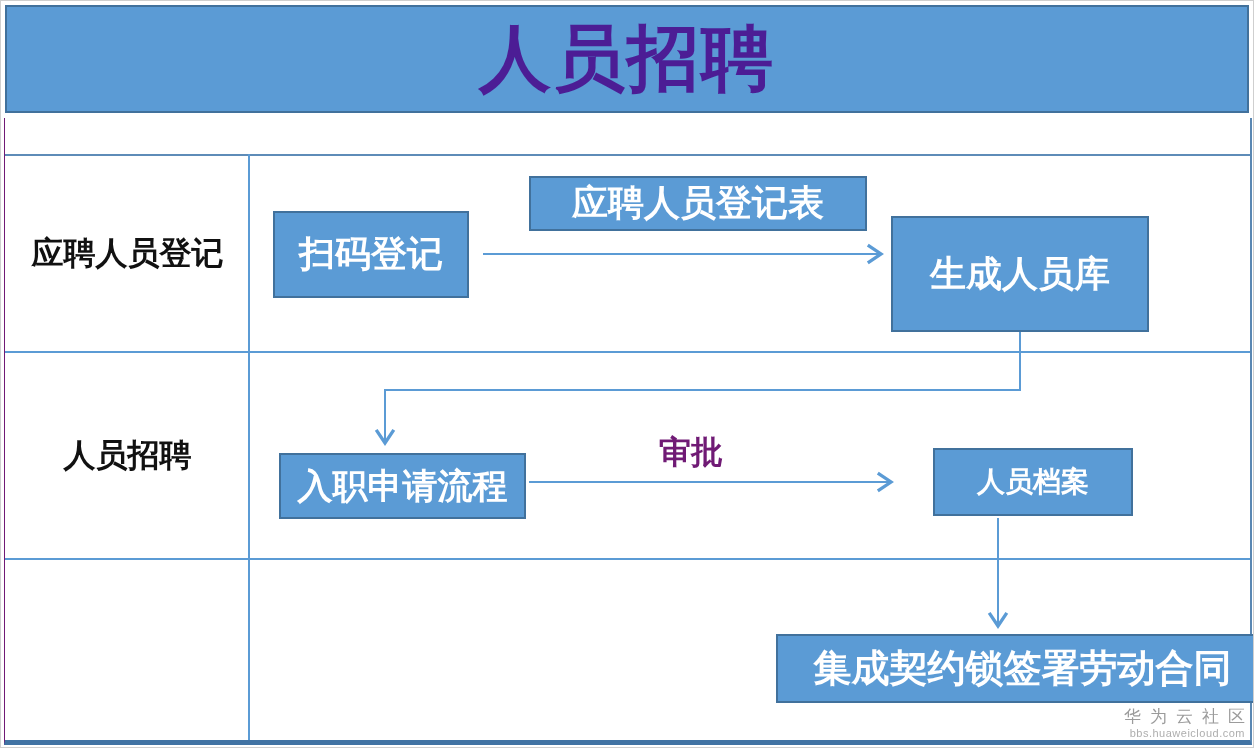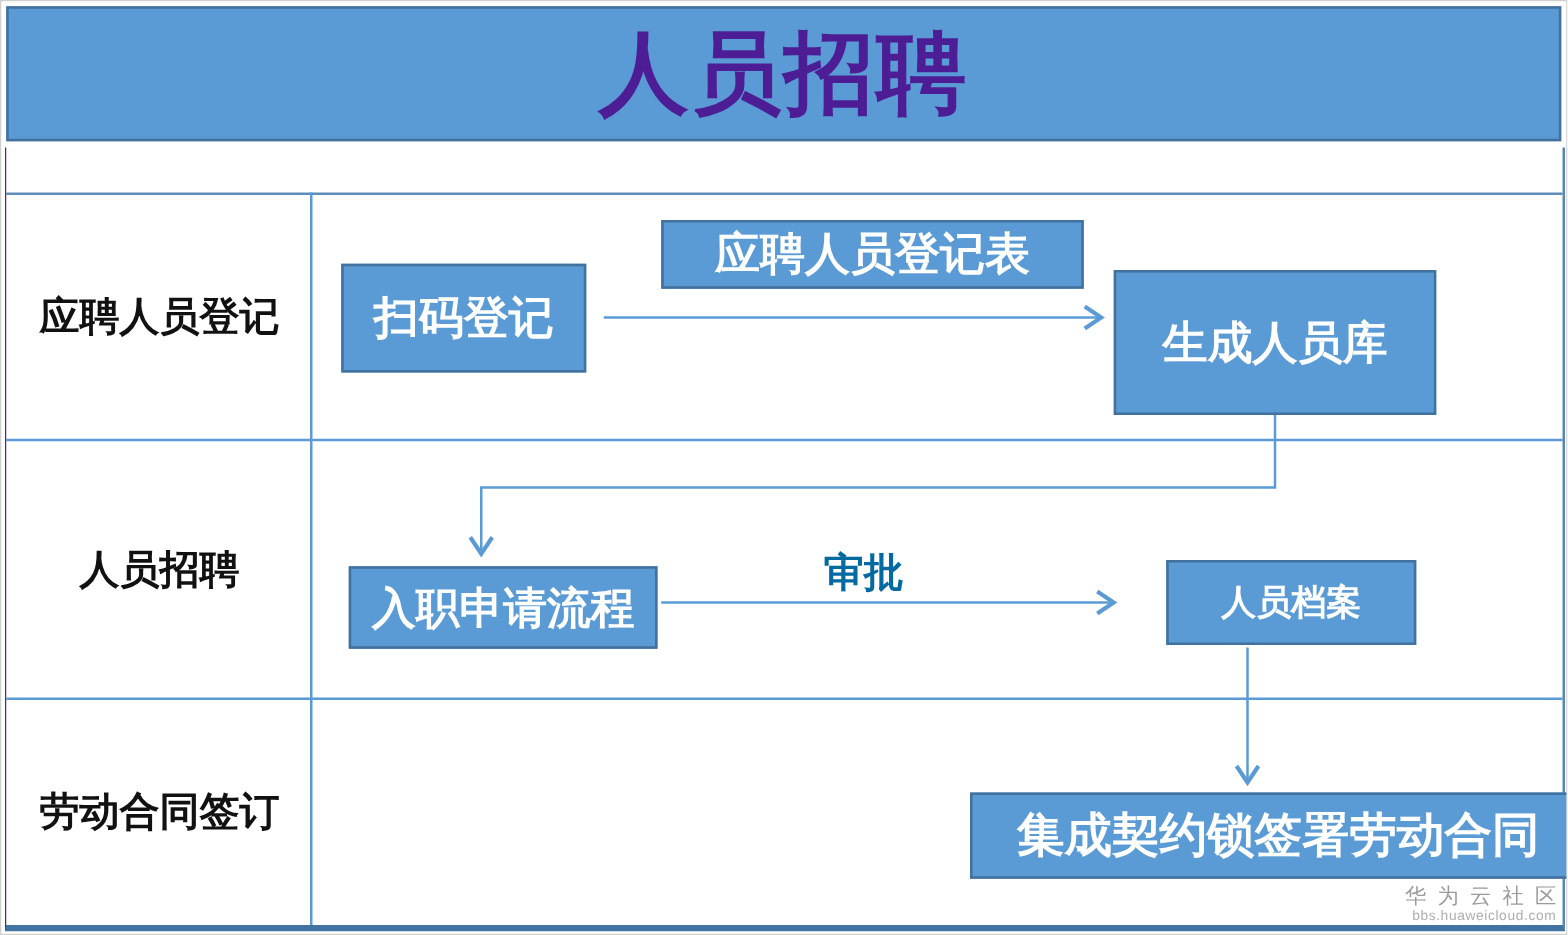--- a/index.html
+++ b/index.html
@@ -27,22 +27,22 @@
     position:absolute;left:0;width:245px;display:flex;align-items:center;justify-content:center;
     color:#111;font-size:32px;font-weight:bold;
   }
   
   .box{
     position:absolute;background:#5b9bd5;border:2px solid #41719c;box-sizing:border-box;
     display:flex;align-items:center;justify-content:center;
     color:#fff;font-weight:bold;text-align:center;white-space:nowrap;
   }
   .edge-label{
-    position:absolute;color:#0369a1;font-size:32px;font-weight:bold;
-    display:flex;align-items:flex-start;justify-content:center;font-family:Liberation Serif, serif;
+    position:absolute;color:#701a75;font-size:32px;font-weight:bold;
+    display:flex;align-items:flex-end;justify-content:center;font-family:Liberation Serif, serif;
   }
   svg.connectors{position:absolute;left:0;top:0;pointer-events:none;}
   .watermark{position:absolute;right:8px;bottom:6px;text-align:right;line-height:1.25;}
   .watermark .wm-name{font-size:17px;color:#9b9b9b;letter-spacing:9px;margin-right:-9px;}
   .watermark .wm-url{font-size:11px;color:#aeaeae;letter-spacing:0.5px;}
 </style>
 </head>
 <body>
 
 <div class="stage">
@@ -55,23 +55,20 @@
     <div class="hline toprow" style="top:36px;"></div>
     <div class="hline" style="top:233px;"></div>
     <div class="hline" style="top:440px;"></div>
     <div class="vline" style="left:243px;top:36px;bottom:0;"></div>
 
     <div class="lane-label" style="top:38px;height:195px;">
       <span>应聘人员登记</span>
     </div>
     <div class="lane-label" style="top:235px;height:205px;">
       <span>人员招聘</span>
-    </div>
-    <div class="lane-label" style="top:442px;height:180px;">
-      <span>劳动合同签订</span>
     </div>
   </div>
 
   <svg class="connectors" width="1254" height="748" viewBox="0 0 1254 748">
     <defs>
       <marker id="arrow" viewBox="0 0 10 10" refX="7" refY="5" markerWidth="11" markerHeight="11" orient="auto">
         <path d="M1,1 L7,5 L1,9" fill="none" stroke="#5b9bd5" stroke-width="1.5"></path>
       </marker>
     </defs>
     <path d="M482,253 H880" fill="none" stroke="#5b9bd5" stroke-width="2" marker-end="url(#arrow)"></path>

